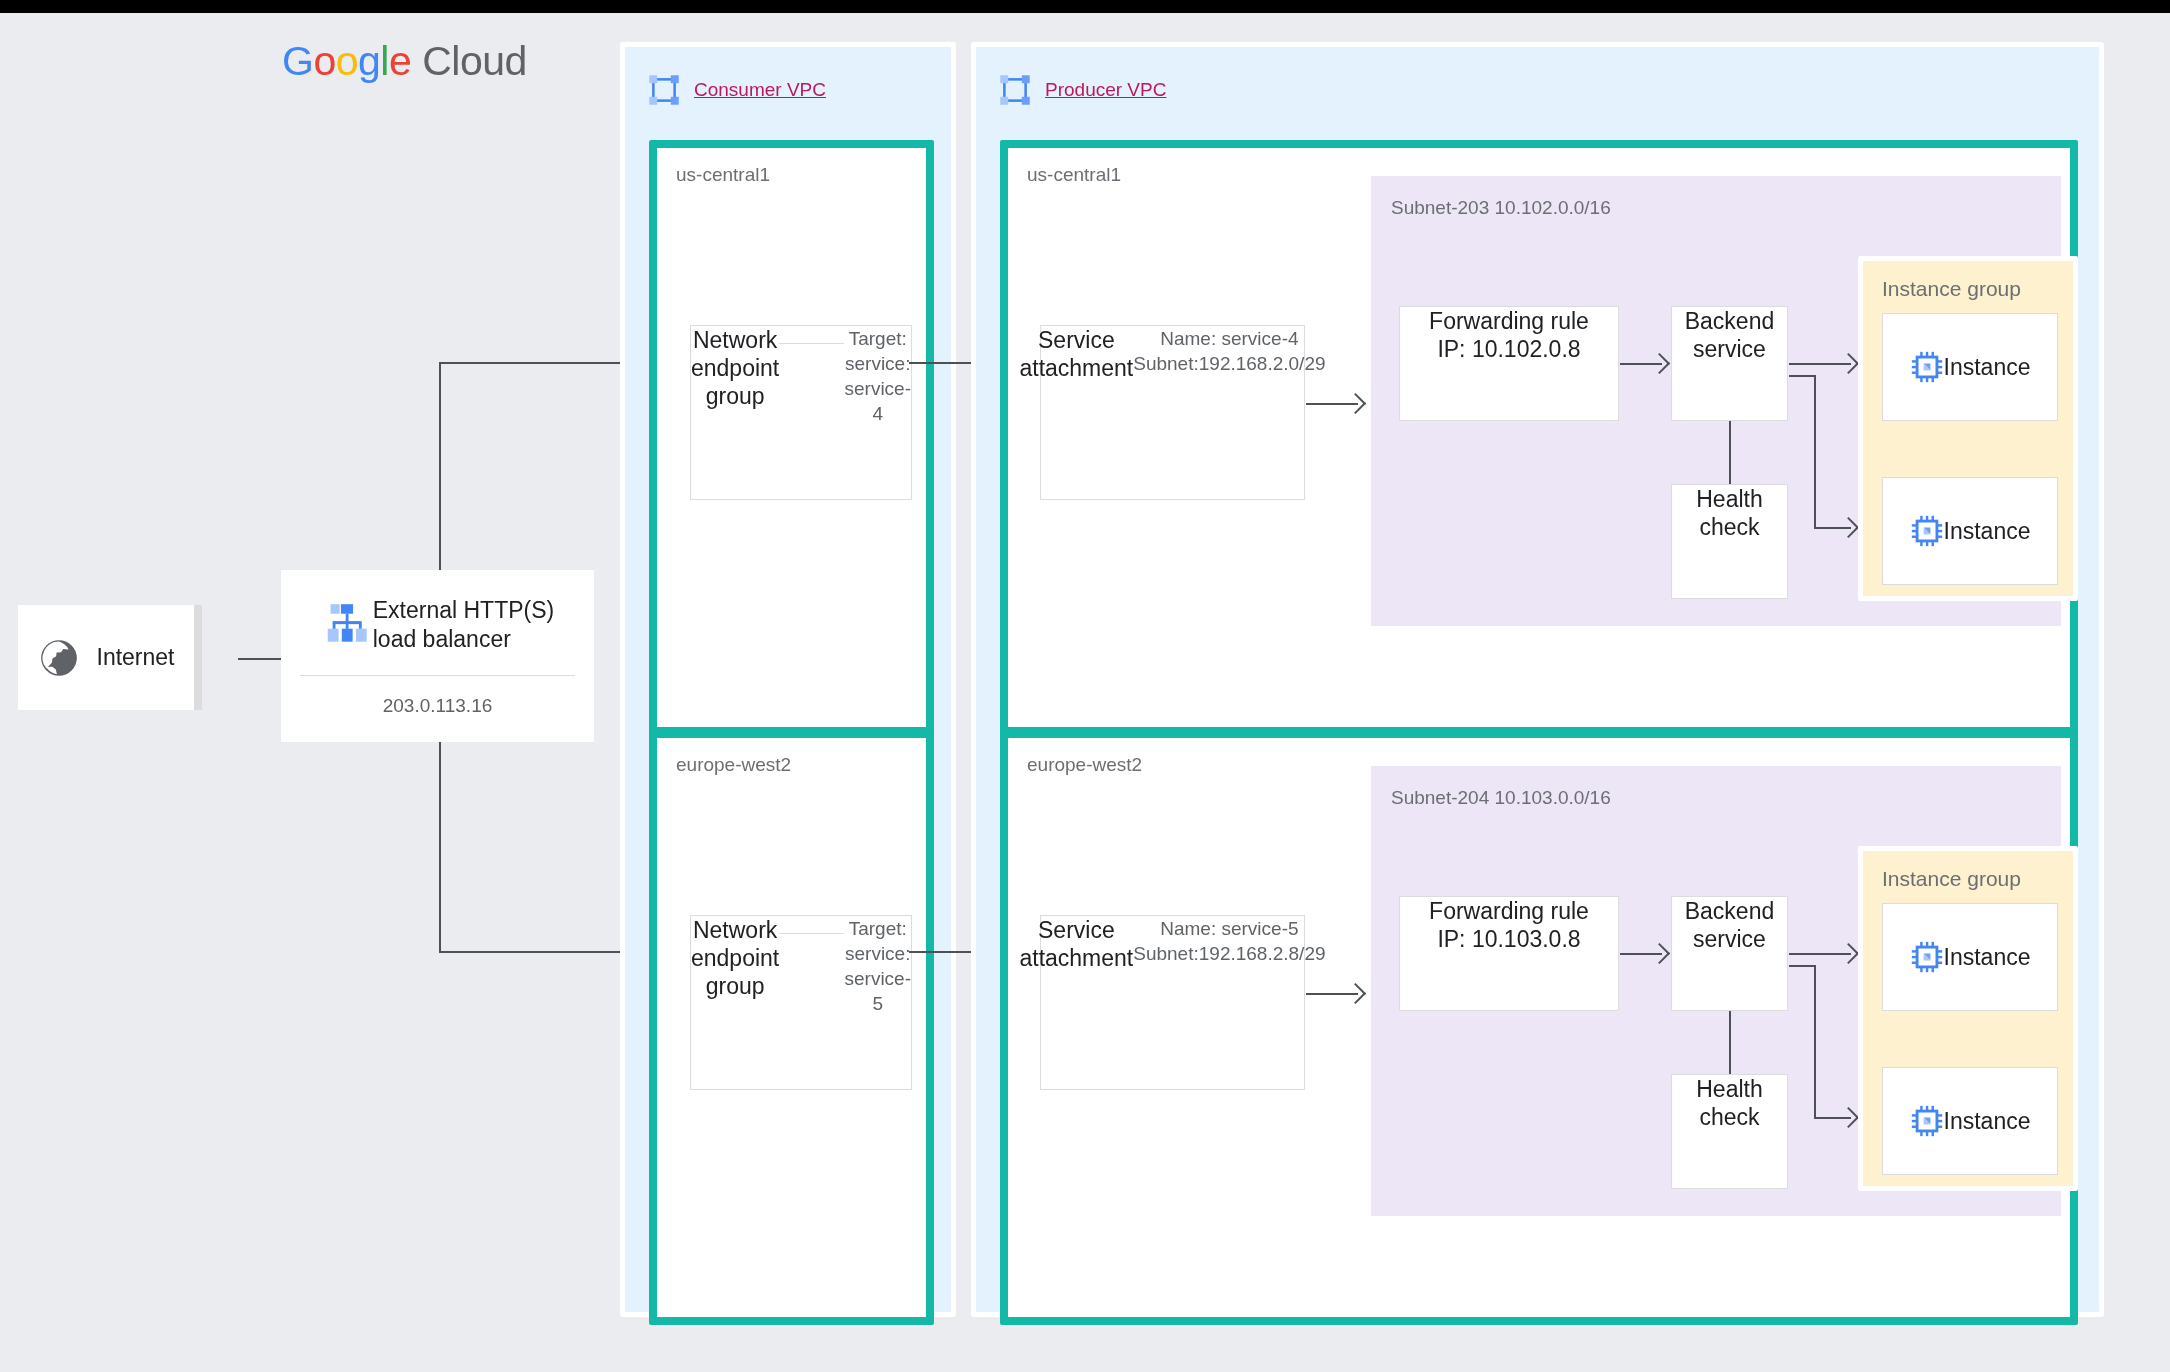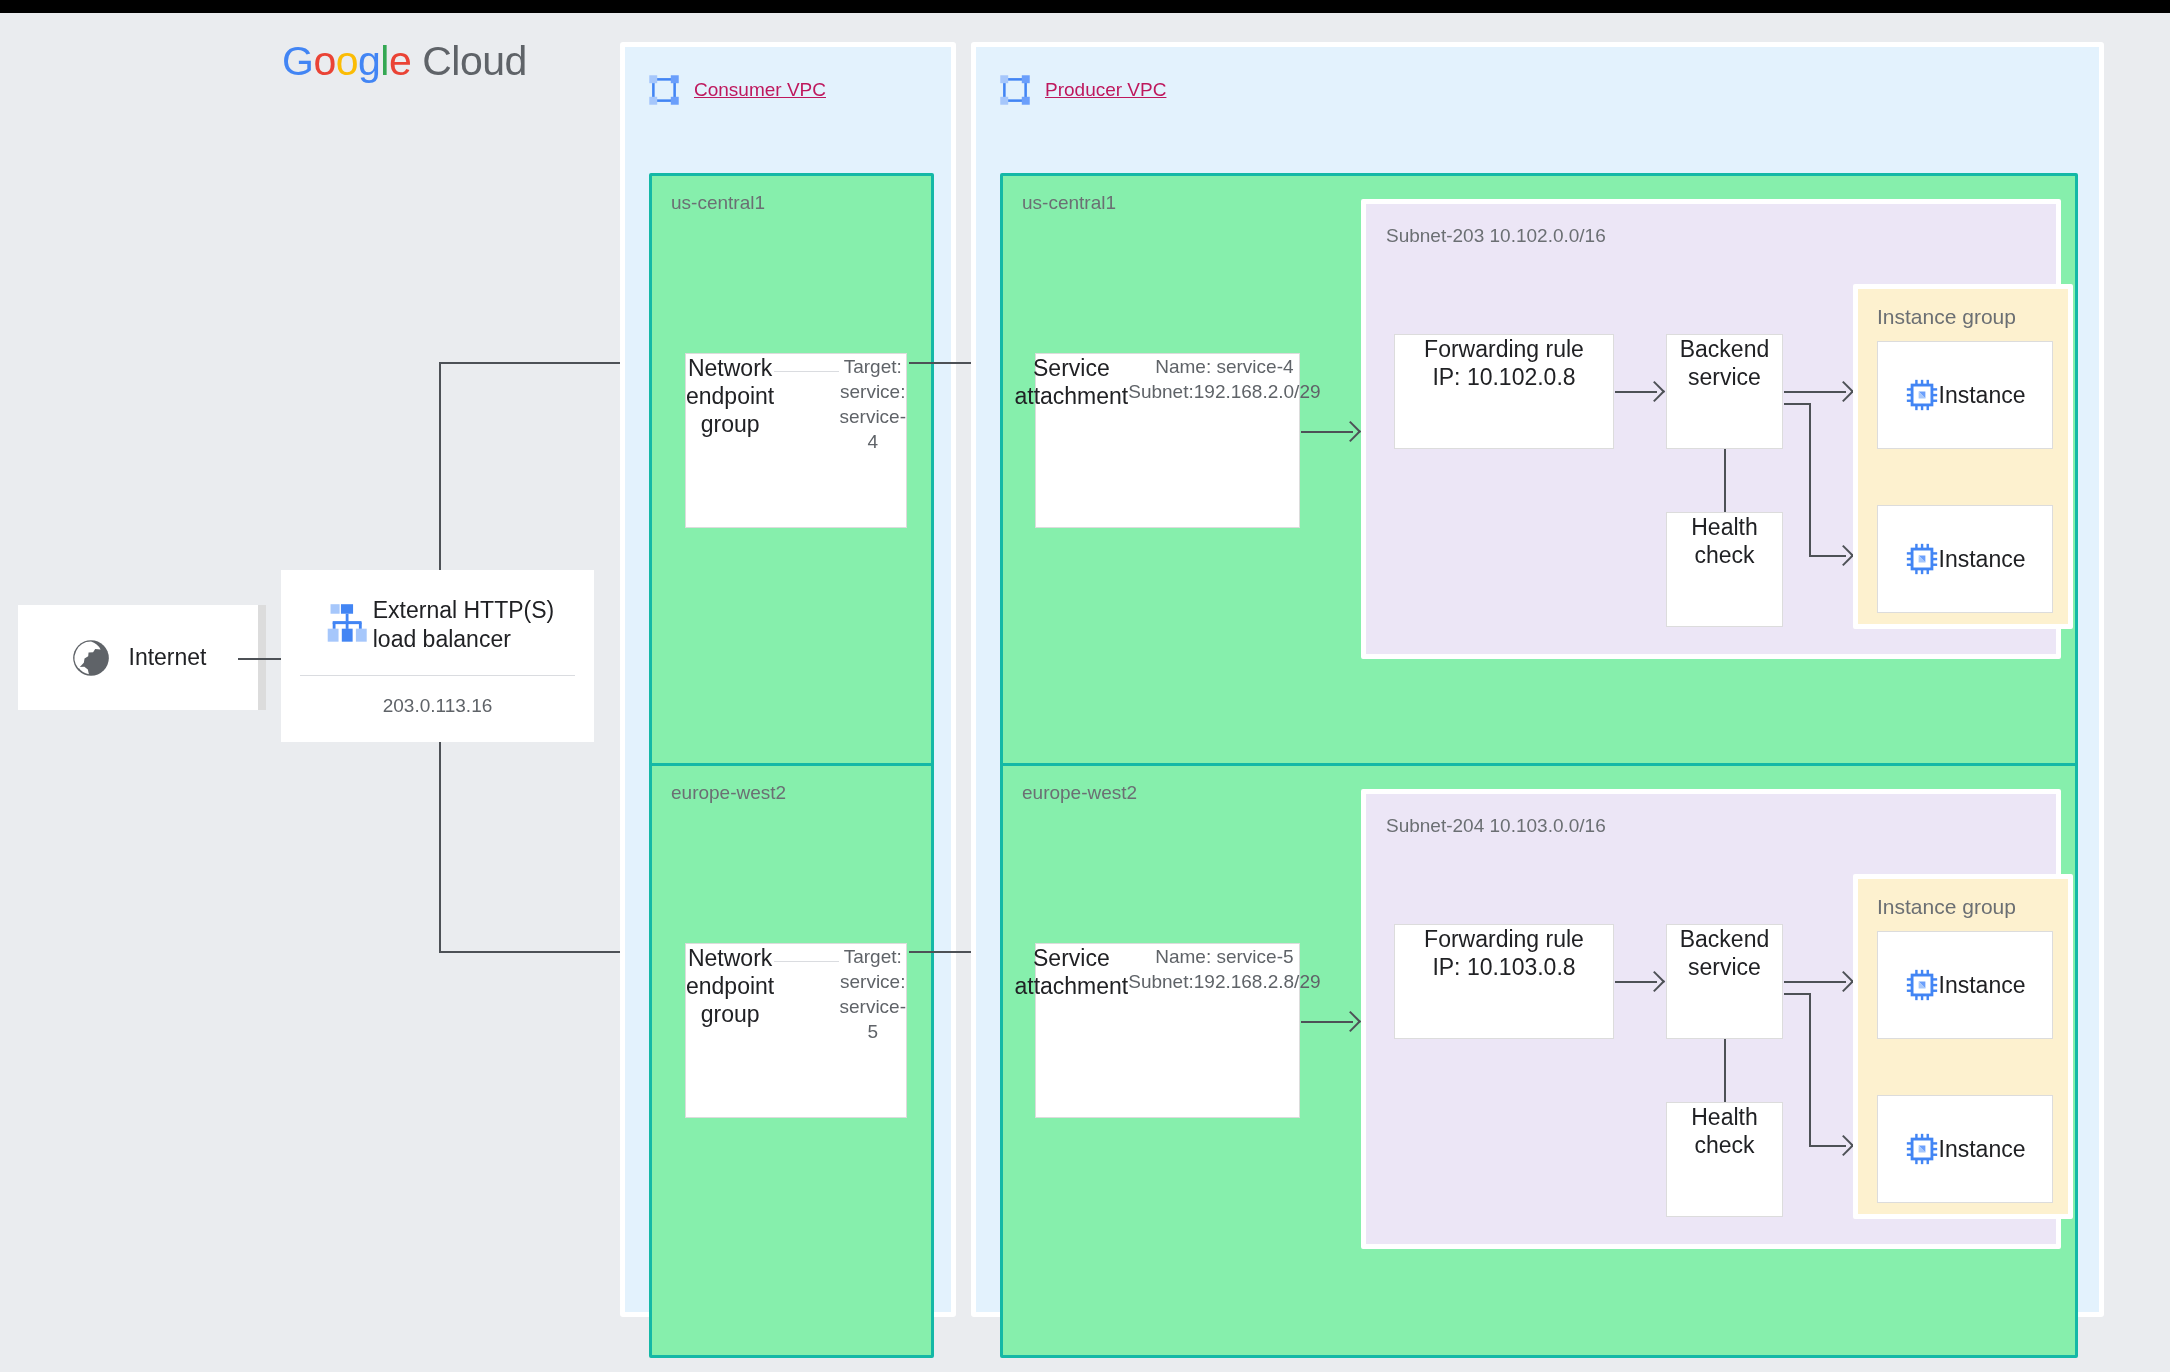--- a/index.html
+++ b/index.html
@@ -21,21 +21,21 @@
   .gc-cloud { color:#5F6368; margin-left:11px; }
 
   
   .vpc {
     position:absolute; background:#e3f2fd; border:5px solid #fff; border-radius:3px;
   }
   .vpc-head { position:absolute; left:22px; top:26px; display:flex; align-items:center; gap:13px; }
   .vpc-title { font-size:19px; color:#be185d; white-space:nowrap;text-decoration:underline; }
 
   .region {
-    position:absolute; background:#86efac; border:3px solid #14b8a6; border-radius:2px;margin-top:33px;
+    position:absolute; background:#ffffff; border:8px solid #14b8a6; border-radius:2px;
   }
   .region-label { position:absolute; left:19px; top:16px; font-size:19px; color:#6b6f73; white-space:nowrap; }
 
   .subnet {
     position:absolute; background:#ece6f6; border:5px solid #fff; border-radius:2px;
   }
   .subnet-label { position:absolute; left:20px; top:20px; font-size:19px; color:#6b6f73;
                   line-height:23px; white-space:nowrap; }
 
   .instgroup {
@@ -80,21 +80,21 @@
 <body>
 
 <div id="stage">
 
   <div class="topbar"></div>
 
   <div class="gclogo">
     <span class="gc-b">G</span><span class="gc-r">o</span><span class="gc-y">o</span><span class="gc-b">g</span><span class="gc-g">l</span><span class="gc-r">e</span><span class="gc-cloud">Cloud</span>
   </div>
 
-  <div class="internet-box" style="left:18px; top:605px; width:240px; height:105px;">
+  <div class="internet-box" style="left:18px; top:605px; width:176px; height:105px;">
     <span>
       <svg class="icon-svg" width="42" height="42" viewBox="0 0 24 24">
         <circle cx="12" cy="12" r="10.2" fill="#5f6368"></circle>
         <path d="M12 2.6a9.4 9.4 0 0 0-7.2 15.4l3.1-3.3 .4-2.4 2.1-1.3 .2-2.1 2.6-.2 1.2-1.9 3.1 .3A9.36 9.36 0 0 0 12 2.6z" fill="#fff"></path>
         <path d="M4.6 17.2 A9.4 9.4 0 0 0 10.8 21.3 l-.6-2.7 -2-1.6z" fill="#fff"></path>
         <path d="M12.6 10.9l1.6 1.5-.4 2.6 1.5 1.2.2 2.4-2 1.8-1.6-3 .3-2.3-1.2-1.5z" fill="#fff" opacity="0"></path>
       </svg>
     </span>
     <span class="node-icon-label">Internet</span>
   </div>

